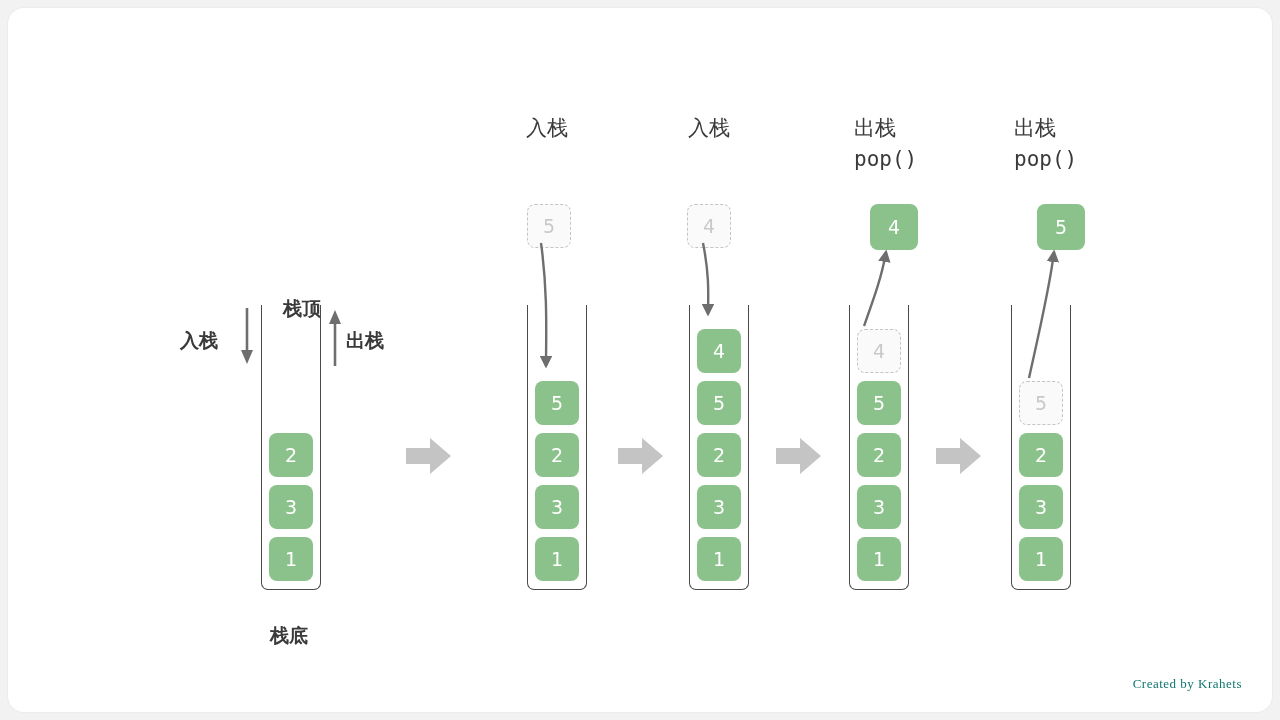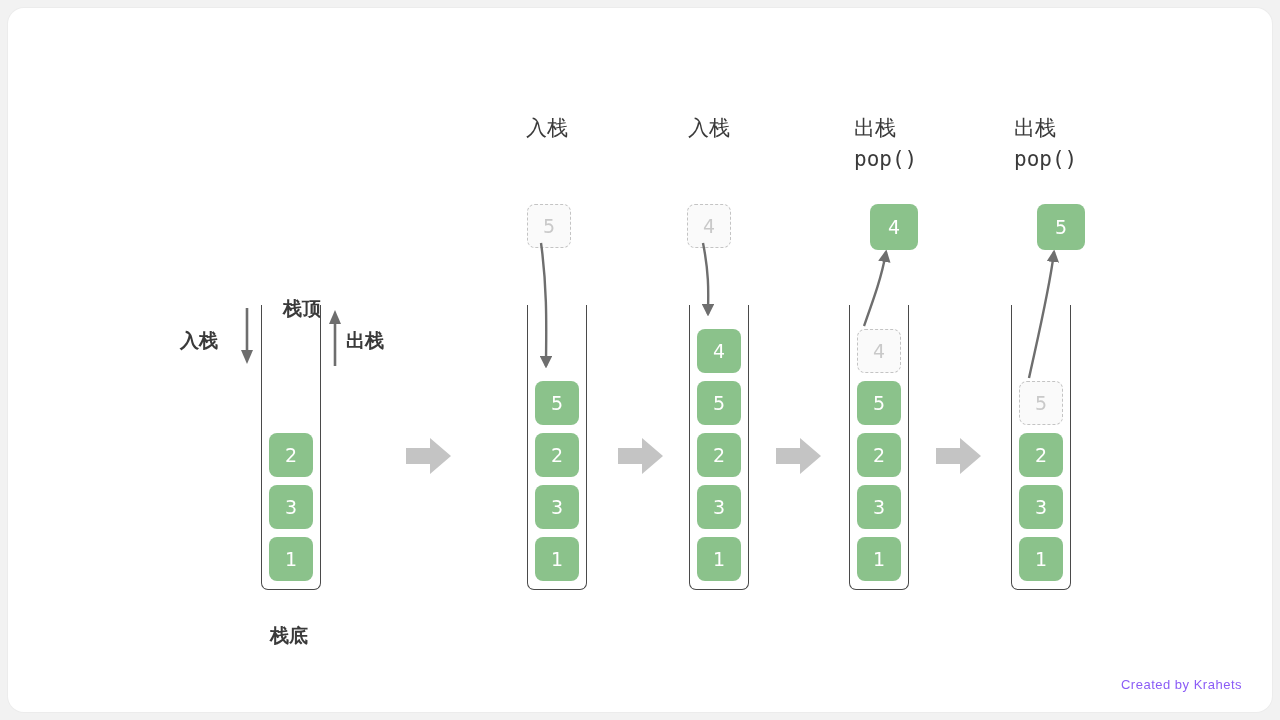--- a/index.html
+++ b/index.html
@@ -136,23 +136,23 @@
     width: 1264px;
     height: 704px;
     pointer-events: none;
   }
 
   
   .footer {
     position: absolute;
     right: 30px;
     bottom: 20px;
-    font-family: Liberation Sans, sans-serif;
+    font-family: Liberation Serif, serif;
     font-size: 13px;
-    color: #8b5cf6;
+    color: #0f766e;
     letter-spacing: 0.5px;
     white-space: nowrap;
   }
 </style>
 </head>
 <body>
 
 <div class="card">
 
 

